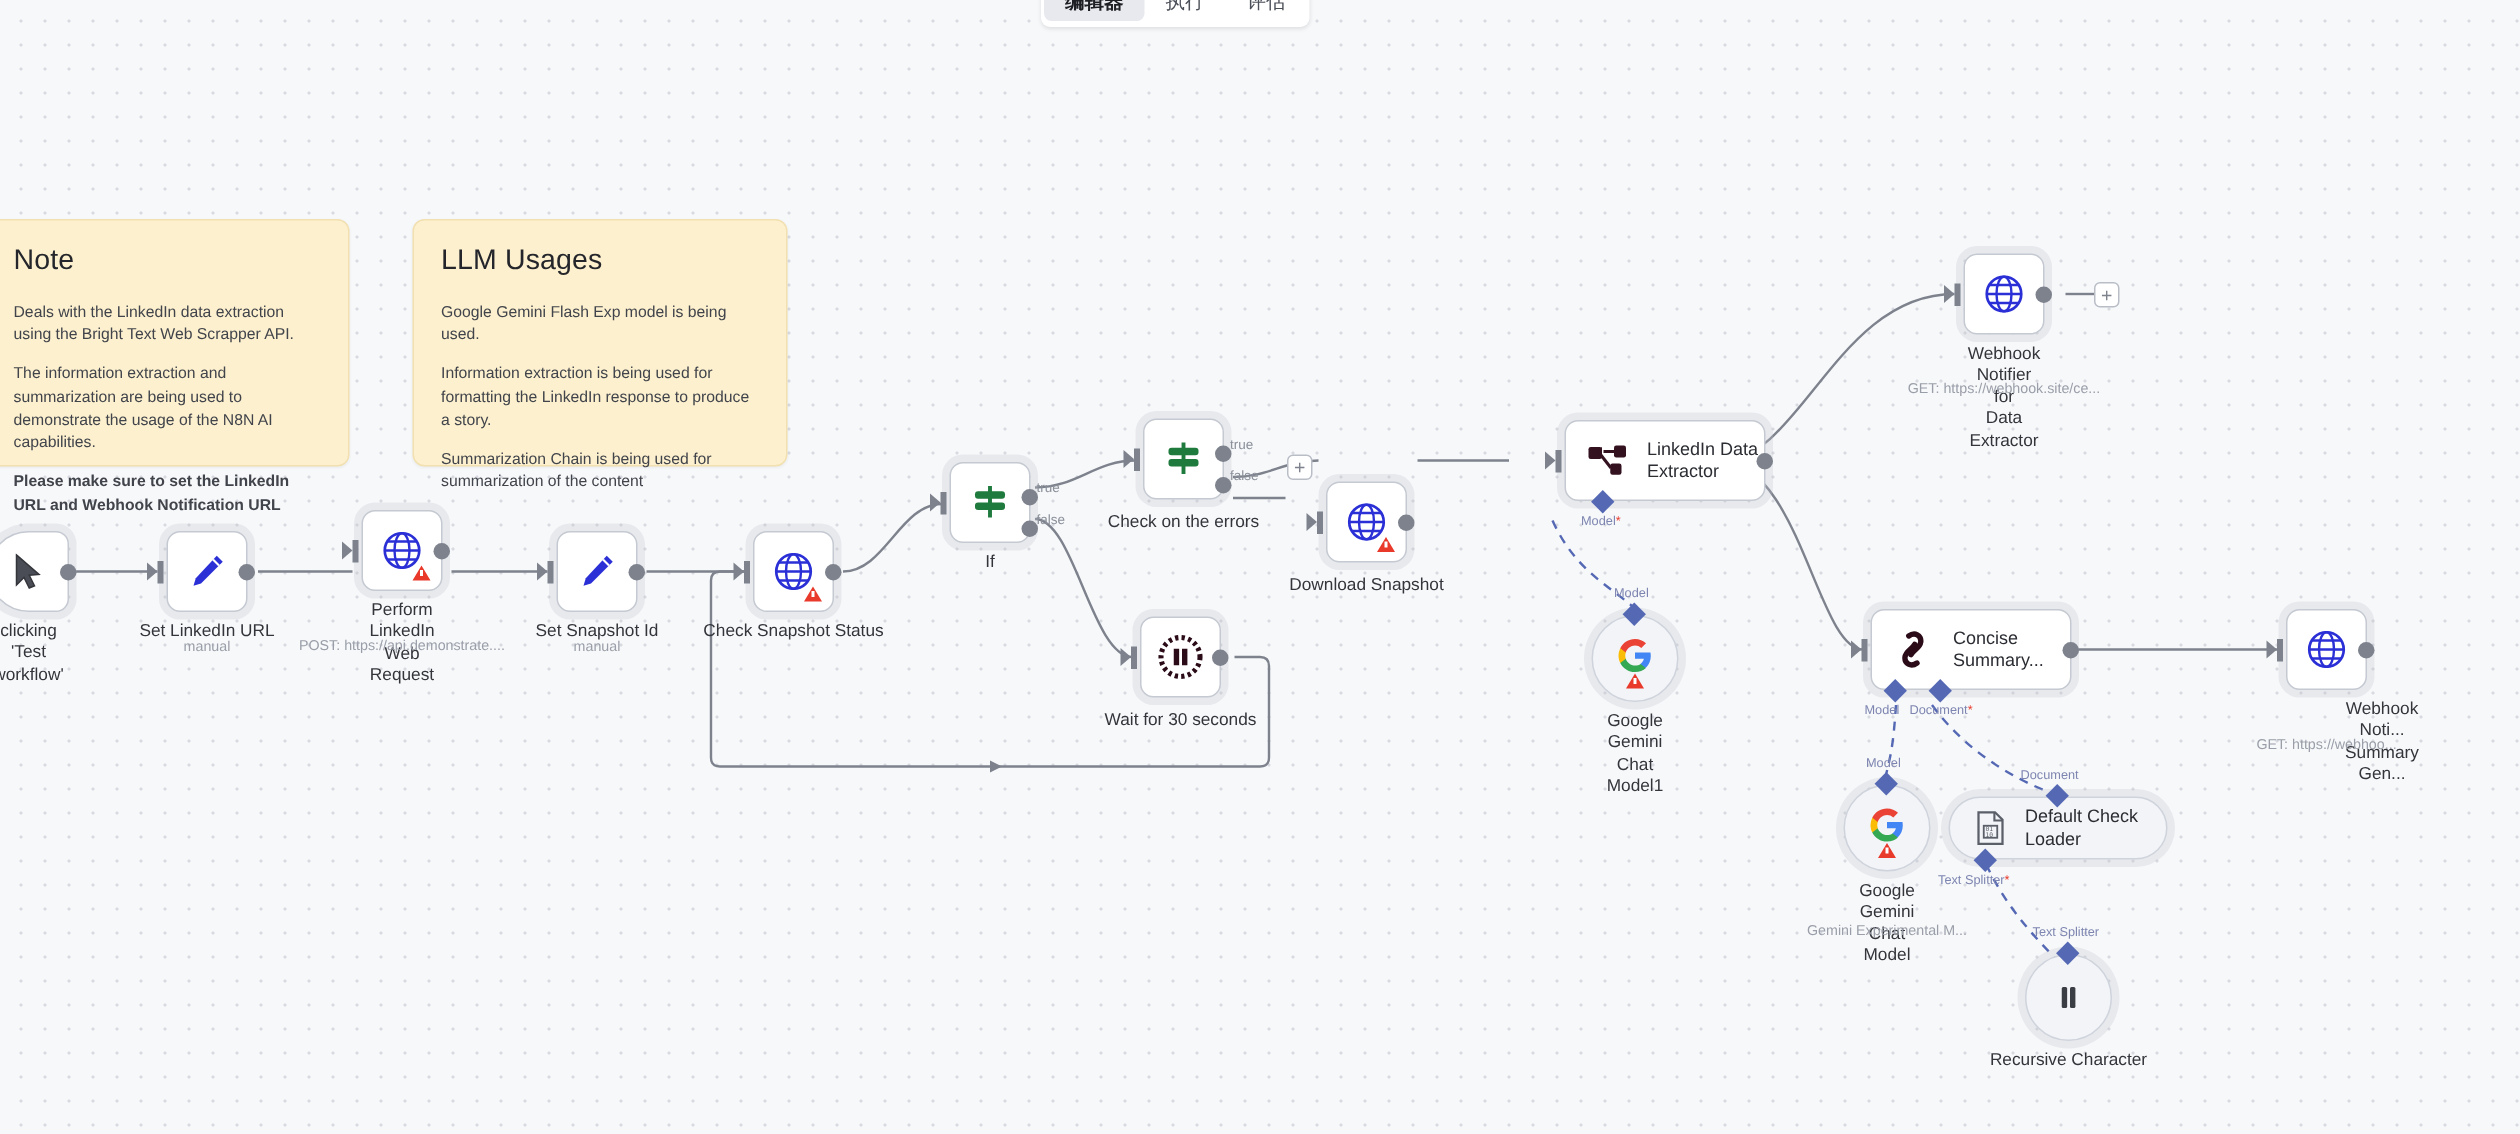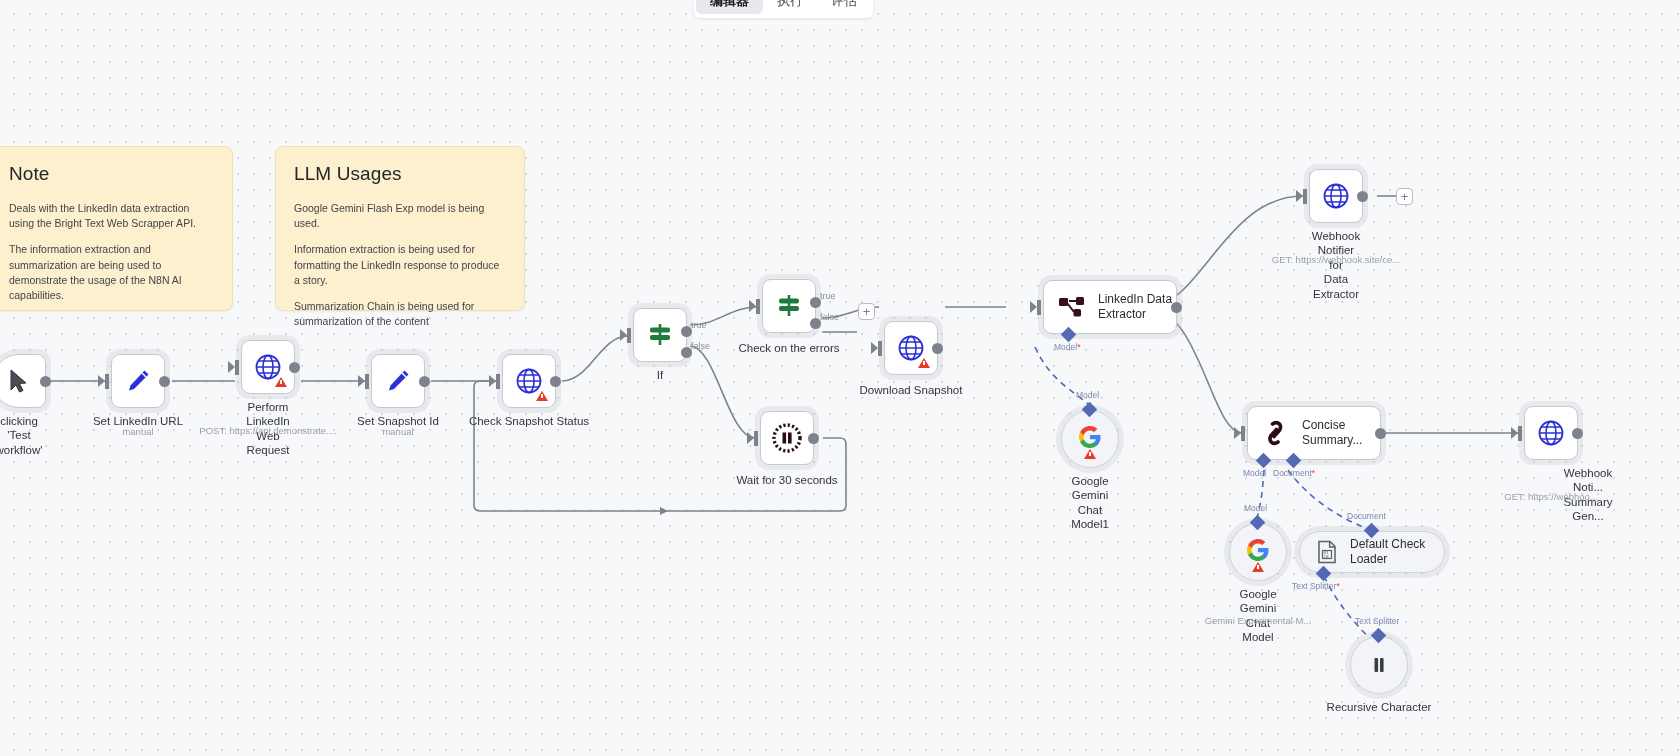--- a/index.html
+++ b/index.html
@@ -191,20 +191,21 @@
   <div id="tabbar">
     <div class="tab active">编辑器</div>
     <div class="tab">执行</div>
     <div class="tab">评估</div>
   </div>
 
   <div class="sticky" style="left:-10px; top:146px; width:243px; height:165px;">
     <h2>Note</h2>
     <p>Deals with the LinkedIn data extraction using the Bright Text Web Scrapper API.</p>
     <p>The information extraction and summarization are being used to demonstrate the usage of the N8N AI capabilities.</p>
+    <p class="bold">Please make sure to set the LinkedIn URL and Webhook Notification URL</p>
   </div>
 
   <div class="sticky" style="left:275px; top:146px; width:250px; height:165px;">
     <h2>LLM Usages</h2>
     <p>Google Gemini Flash Exp model is being used.</p>
     <p>Information extraction is being used for formatting the LinkedIn response to produce a story.</p>
     <p>Summarization Chain is being used for summarization of the content</p>
   </div>
 
   <svg id="edges">

